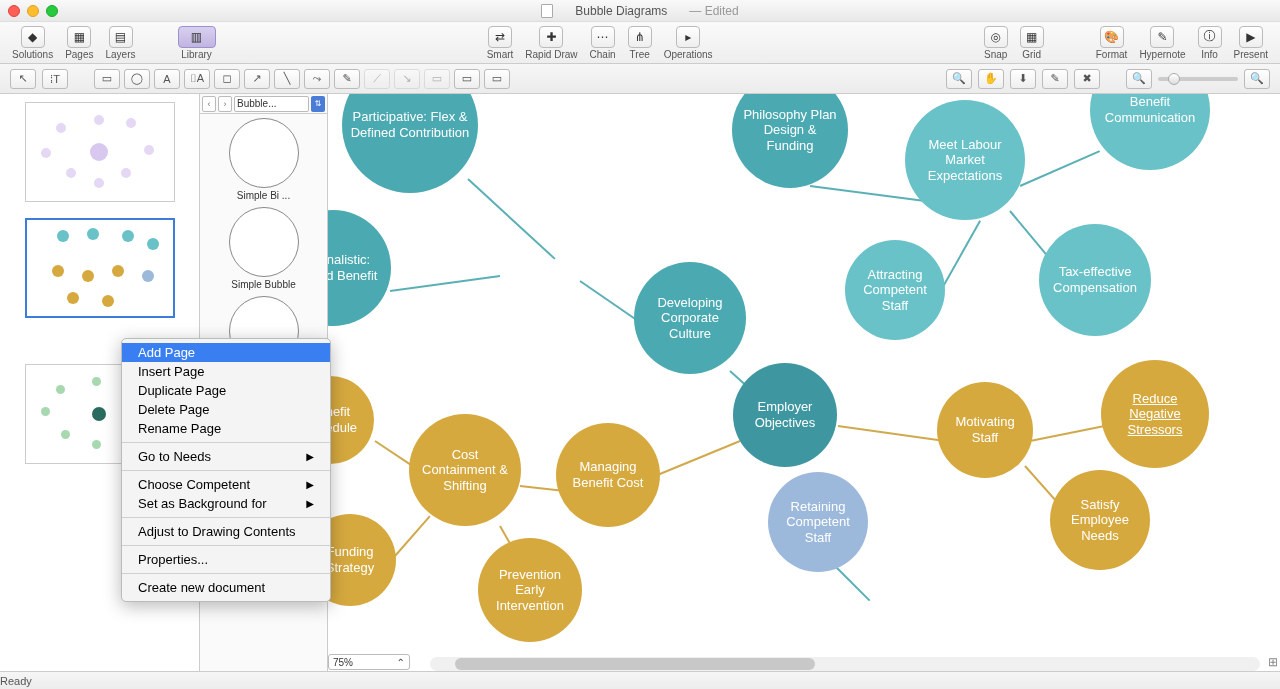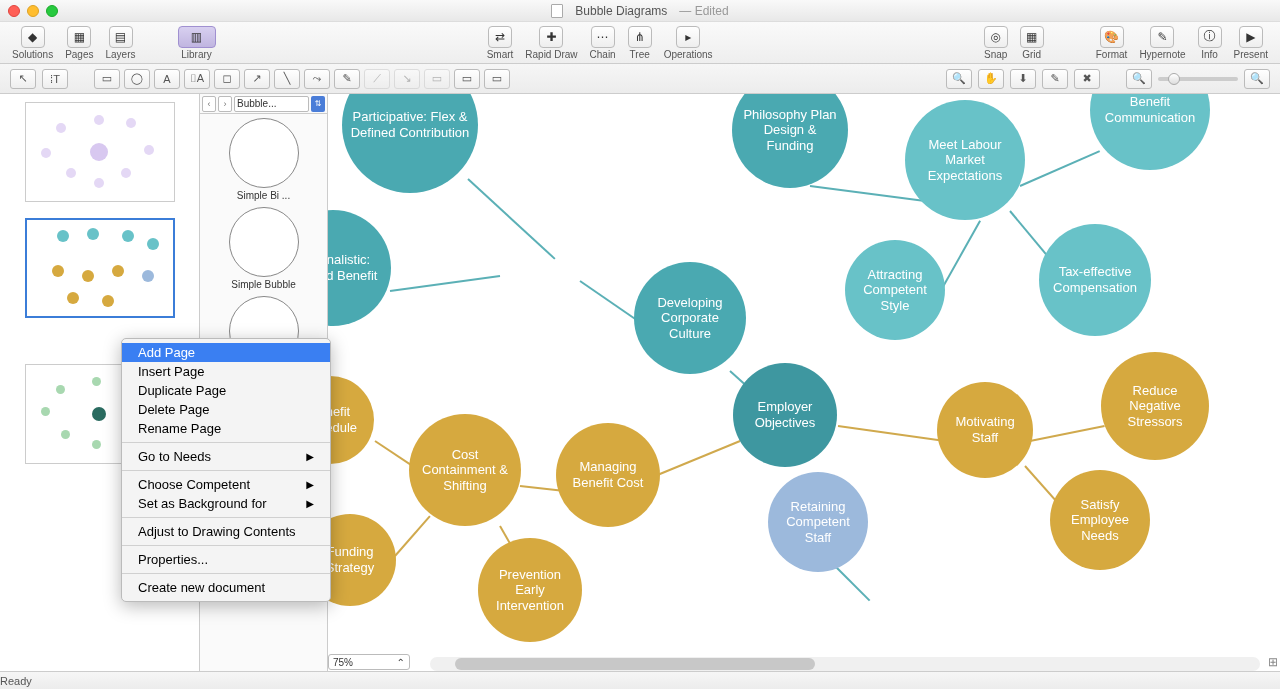--- a/index.html
+++ b/index.html
@@ -5,21 +5,21 @@
 * { box-sizing: border-box; margin: 0; padding: 0; font-family: -apple-system, "Helvetica Neue", Arial, sans-serif; }
 body { width: 1280px; height: 689px; background: #fff; overflow: hidden; font-size: 11px; color: #333; position: relative; }
 
 
 .titlebar { height: 22px; background: linear-gradient(#f9f9f9,#e8e8e8); display:flex; align-items:center; padding: 0 8px; position:relative; border-bottom:1px solid #ddd;}
 .traffic { display:flex; gap:7px; position:absolute; left:8px; top:5px;}
 .dot{width:12px;height:12px;border-radius:50%;}
 .red{background:#ff5f56;border:0.5px solid #e0443e;}
 .yellow{background:#ffbd2e;border:0.5px solid #dea123;}
 .green{background:#27c93f;border:0.5px solid #1aab29;}
-.title-center{margin:0 auto;color:#555;font-size:12px;display:flex;align-items:center;gap:12px;}
+.title-center{margin:0 auto;color:#555;font-size:12px;display:flex;align-items:center;gap:22px;}
 .doc-icon{width:12px;height:14px;border:1px solid #aaa;border-radius:1px;background:#fff;}
 
 
 .toolbar{height:42px;background:linear-gradient(#fafafa,#eee);border-bottom:1px solid #ccc;display:flex;align-items:center;padding:0 8px;gap:2px;}
 .tb-group{display:flex;gap:4px;align-items:flex-start;}
 .tb-btn{display:flex;flex-direction:column;align-items:center;gap:1px;padding:2px 4px;cursor:pointer;}
 .tb-ic{width:24px;height:22px;background:linear-gradient(#fff,#eee);border:1px solid #bbb;border-radius:4px;display:flex;align-items:center;justify-content:center;font-size:12px;}
 .tb-lbl{font-size:10px;color:#555;text-align:center;}
 .grow{flex:1;}
 
@@ -279,27 +279,27 @@
         <div class="line gold" style="left: 192px; top: 391px; width: 45.2769px; transform: rotate(6.34019deg);"></div>
         <div class="line gold" style="left: 327px; top: 381px; width: 91.9239px; transform: rotate(-22.3801deg);"></div>
         <div class="line gold" style="left: 67px; top: 461px; width: 53.1507px; transform: rotate(-48.8141deg);"></div>
         <div class="line gold" style="left: 172px; top: 431px; width: 40.3113px; transform: rotate(60.2551deg);"></div>
         <div class="line" style="left: 507px; top: 471px; width: 49.4975px; transform: rotate(45deg);"></div>
         <div class="bubble" style="left: 14px; top: -37px; width: 136px; height: 136px; background: rgb(74, 169, 177);">Participative: Flex &amp; Defined Contribution</div>
         <div class="bubble" style="left: -53px; top: 116px; width: 116px; height: 116px; background: rgb(74, 169, 177);">Paternalistic: Defined Benefit</div>
         <div class="bubble" style="left: 306px; top: 168px; width: 112px; height: 112px; background: rgb(74, 169, 177);">Developing Corporate Culture</div>
         <div class="bubble" style="left: 404px; top: -22px; width: 116px; height: 116px; background: rgb(74, 169, 177);">Philosophy Plan Design &amp; Funding</div>
         <div class="bubble" style="left: 577px; top: 6px; width: 120px; height: 120px; background: rgb(104, 194, 200);">Meet Labour Market Expectations</div>
-        <div class="bubble" style="left: 517px; top: 146px; width: 100px; height: 100px; background: rgb(104, 194, 200);">Attracting Competent Style</div>
+        <div class="bubble" style="left: 517px; top: 146px; width: 100px; height: 100px; background: rgb(104, 194, 200);">Attracting Competent Staff</div>
         <div class="bubble" style="left: 762px; top: -44px; width: 120px; height: 120px; background: rgb(104, 194, 200);">Benefit Communication</div>
         <div class="bubble" style="left: 711px; top: 130px; width: 112px; height: 112px; background: rgb(104, 194, 200);">Tax-effective Compensation</div>
         <div class="bubble" style="left: 405px; top: 269px; width: 104px; height: 104px; background: rgb(62, 151, 160);">Employer Objectives</div>
         <div class="bubble" style="left: 440px; top: 378px; width: 100px; height: 100px; background: rgb(156, 185, 220);">Retaining Competent Staff</div>
         <div class="bubble" style="left: 609px; top: 288px; width: 96px; height: 96px; background: rgb(214, 169, 63);">Motivating Staff</div>
-        <div class="bubble" style="left: 773px; top: 258px; width: 108px; height: 108px; background: rgb(214, 169, 63);">Reduce Negative Stressors</div>
+        <div class="bubble" style="left: 773px; top: 266px; width: 108px; height: 108px; background: rgb(214, 169, 63); text-decoration: underline;">Reduce Negative Stressors</div>
         <div class="bubble" style="left: 722px; top: 376px; width: 100px; height: 100px; background: rgb(214, 169, 63);">Satisfy Employee Needs</div>
         <div class="bubble" style="left: -42px; top: 282px; width: 88px; height: 88px; background: rgb(214, 169, 63);">Benefit Schedule</div>
         <div class="bubble" style="left: 81px; top: 320px; width: 112px; height: 112px; background: rgb(214, 169, 63);">Cost Containment &amp; Shifting</div>
         <div class="bubble" style="left: 228px; top: 329px; width: 104px; height: 104px; background: rgb(214, 169, 63);">Managing Benefit Cost</div>
         <div class="bubble" style="left: -24px; top: 420px; width: 92px; height: 92px; background: rgb(214, 169, 63);">Funding Strategy</div>
         <div class="bubble" style="left: 150px; top: 444px; width: 104px; height: 104px; background: rgb(214, 169, 63);">Prevention Early Intervention</div>
       </div>
   </div>
 </div>
 

